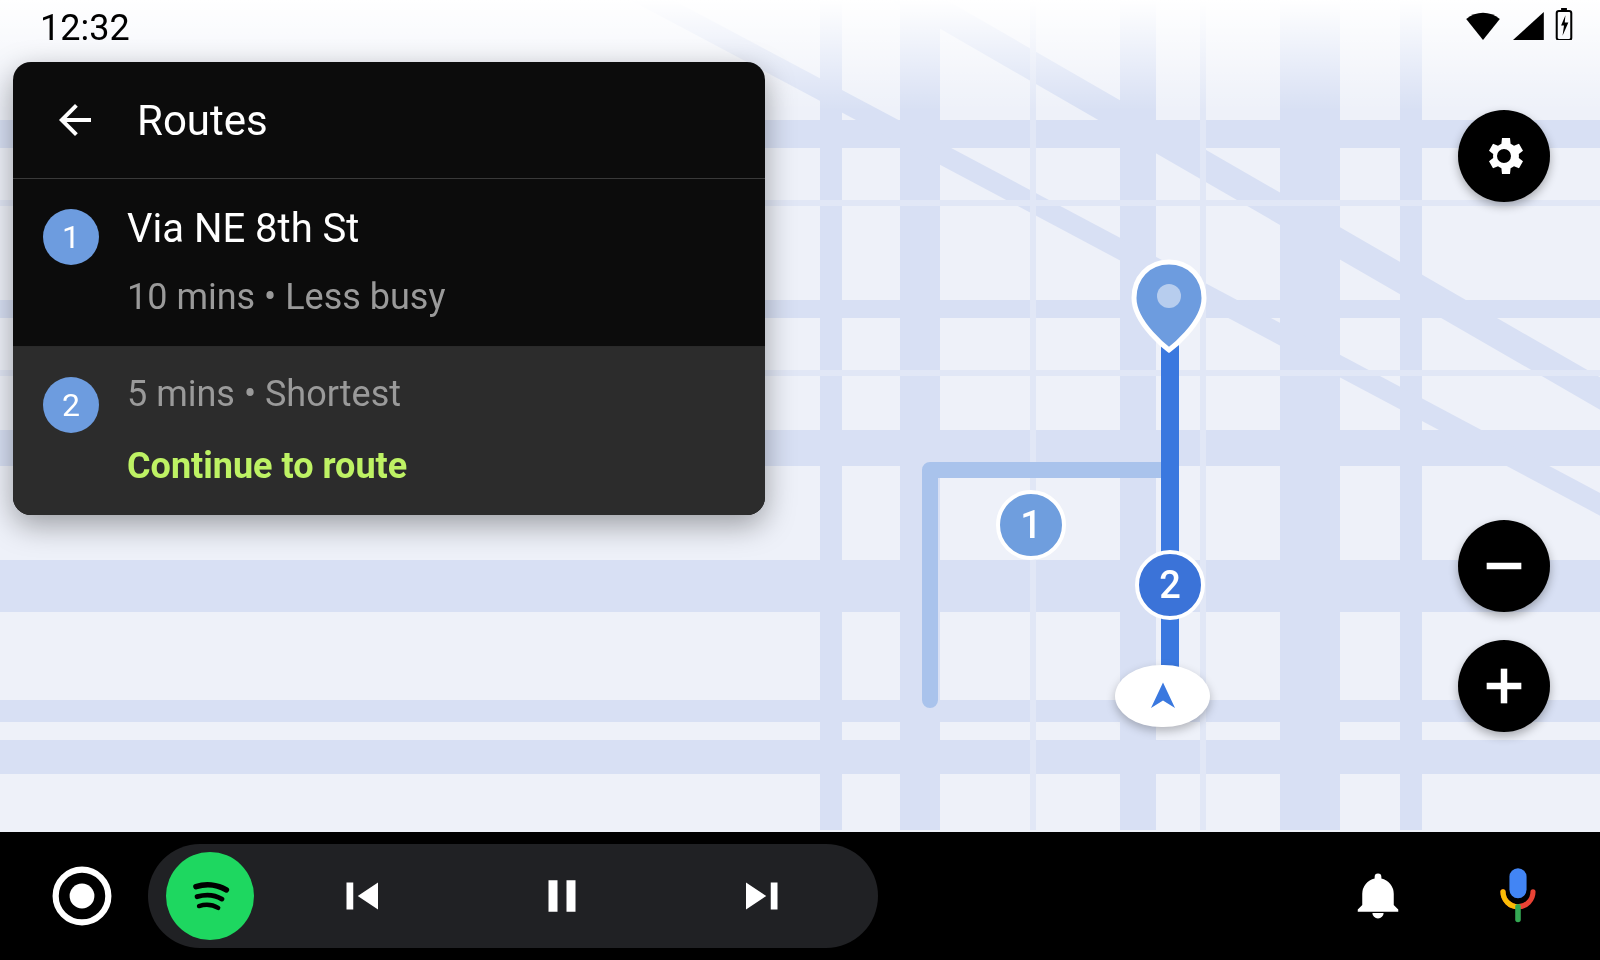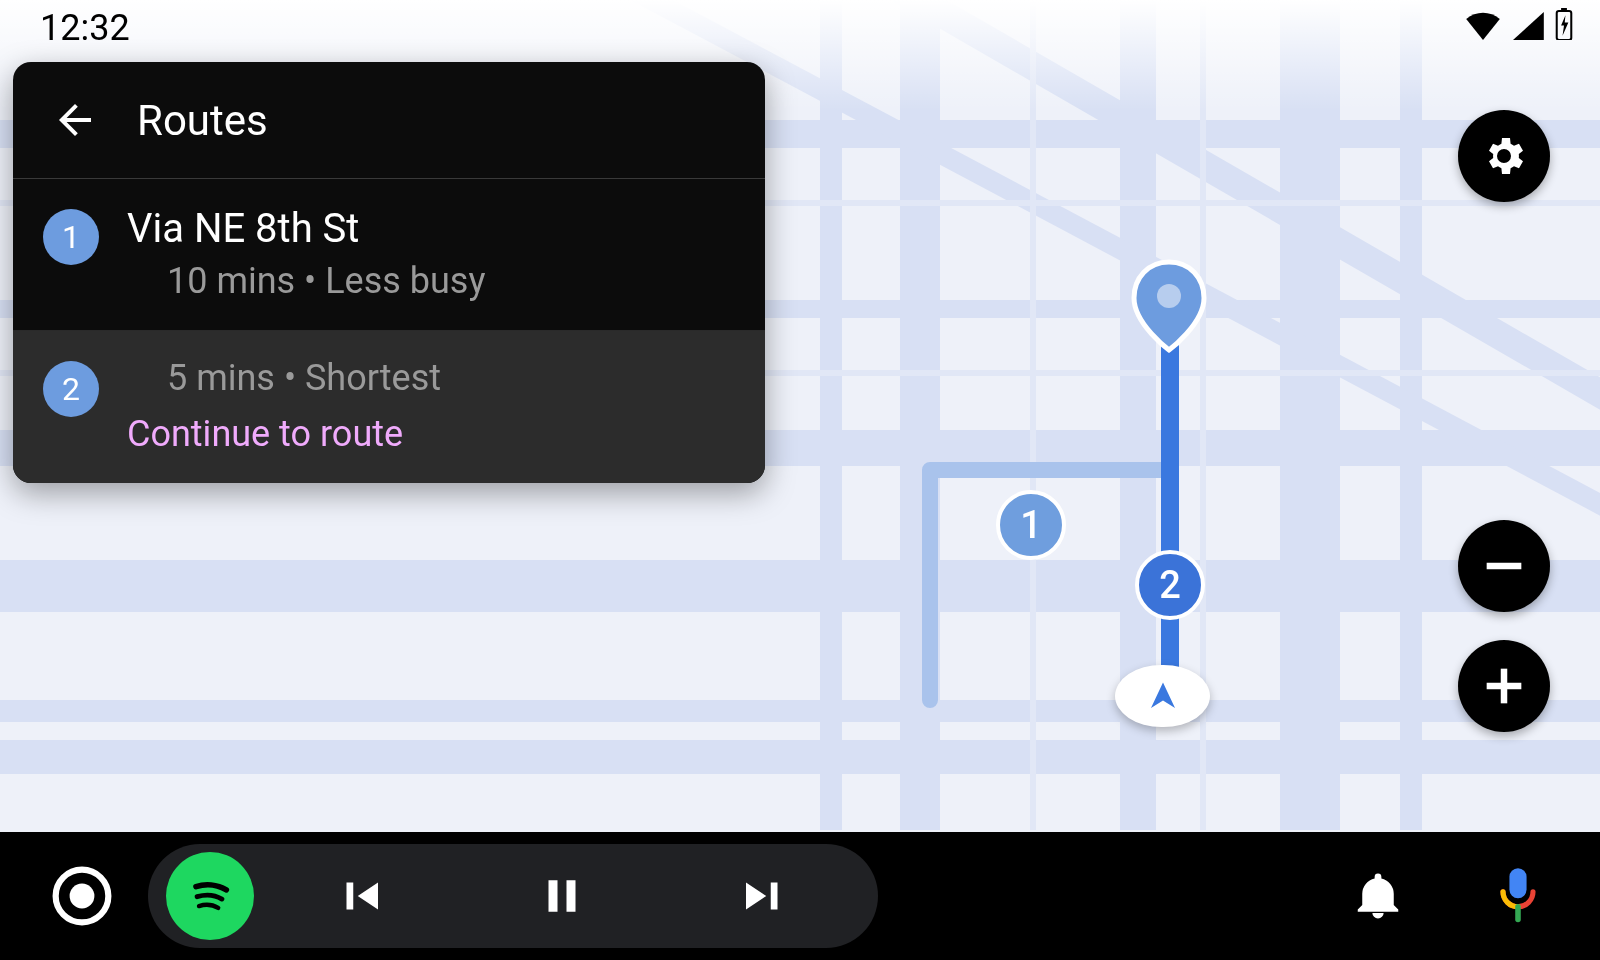--- a/index.html
+++ b/index.html
@@ -97,24 +97,24 @@
     padding:26px 30px 28px 30px;
   }
   .route-item.selected { background:#2c2c2c; }
   .route-item + .route-item { border-top:1px solid #2a2a2a; }
   .route-badge {
     width:56px; height:56px; border-radius:50%;
     background:#6d9cdf; color:#fff; font-size:32px; font-weight:400;
     display:flex; align-items:center; justify-content:center;
     flex:0 0 auto; margin-top:4px;
   }
-  .route-texts { display:flex; flex-direction:column; gap:8px; }
+  .route-texts { display:flex; flex-direction:column; gap:24px; }
   .route-title { font-size:40px; font-weight:400; color:#fff; }
-  .route-sub { font-size:36px; color:#9a9a9a; font-weight:400;margin-left:40px; }
-  .route-cta { font-size:36px; color:#f0abfc; font-weight:400; margin-top:6px; }
+  .route-sub { font-size:36px; color:#9a9a9a; font-weight:400; }
+  .route-cta { font-size:36px; color:#bef264; font-weight:700; margin-top:6px; }
 
   
   .map-fab {
     position:absolute; width:92px; height:92px; border-radius:50%;
     background:#000; color:#fff;
     display:flex; align-items:center; justify-content:center;
     box-shadow:0 4px 10px rgba(0,0,0,.3);
     cursor:pointer;
   }
   .fab-settings { right:50px; top:110px; }

